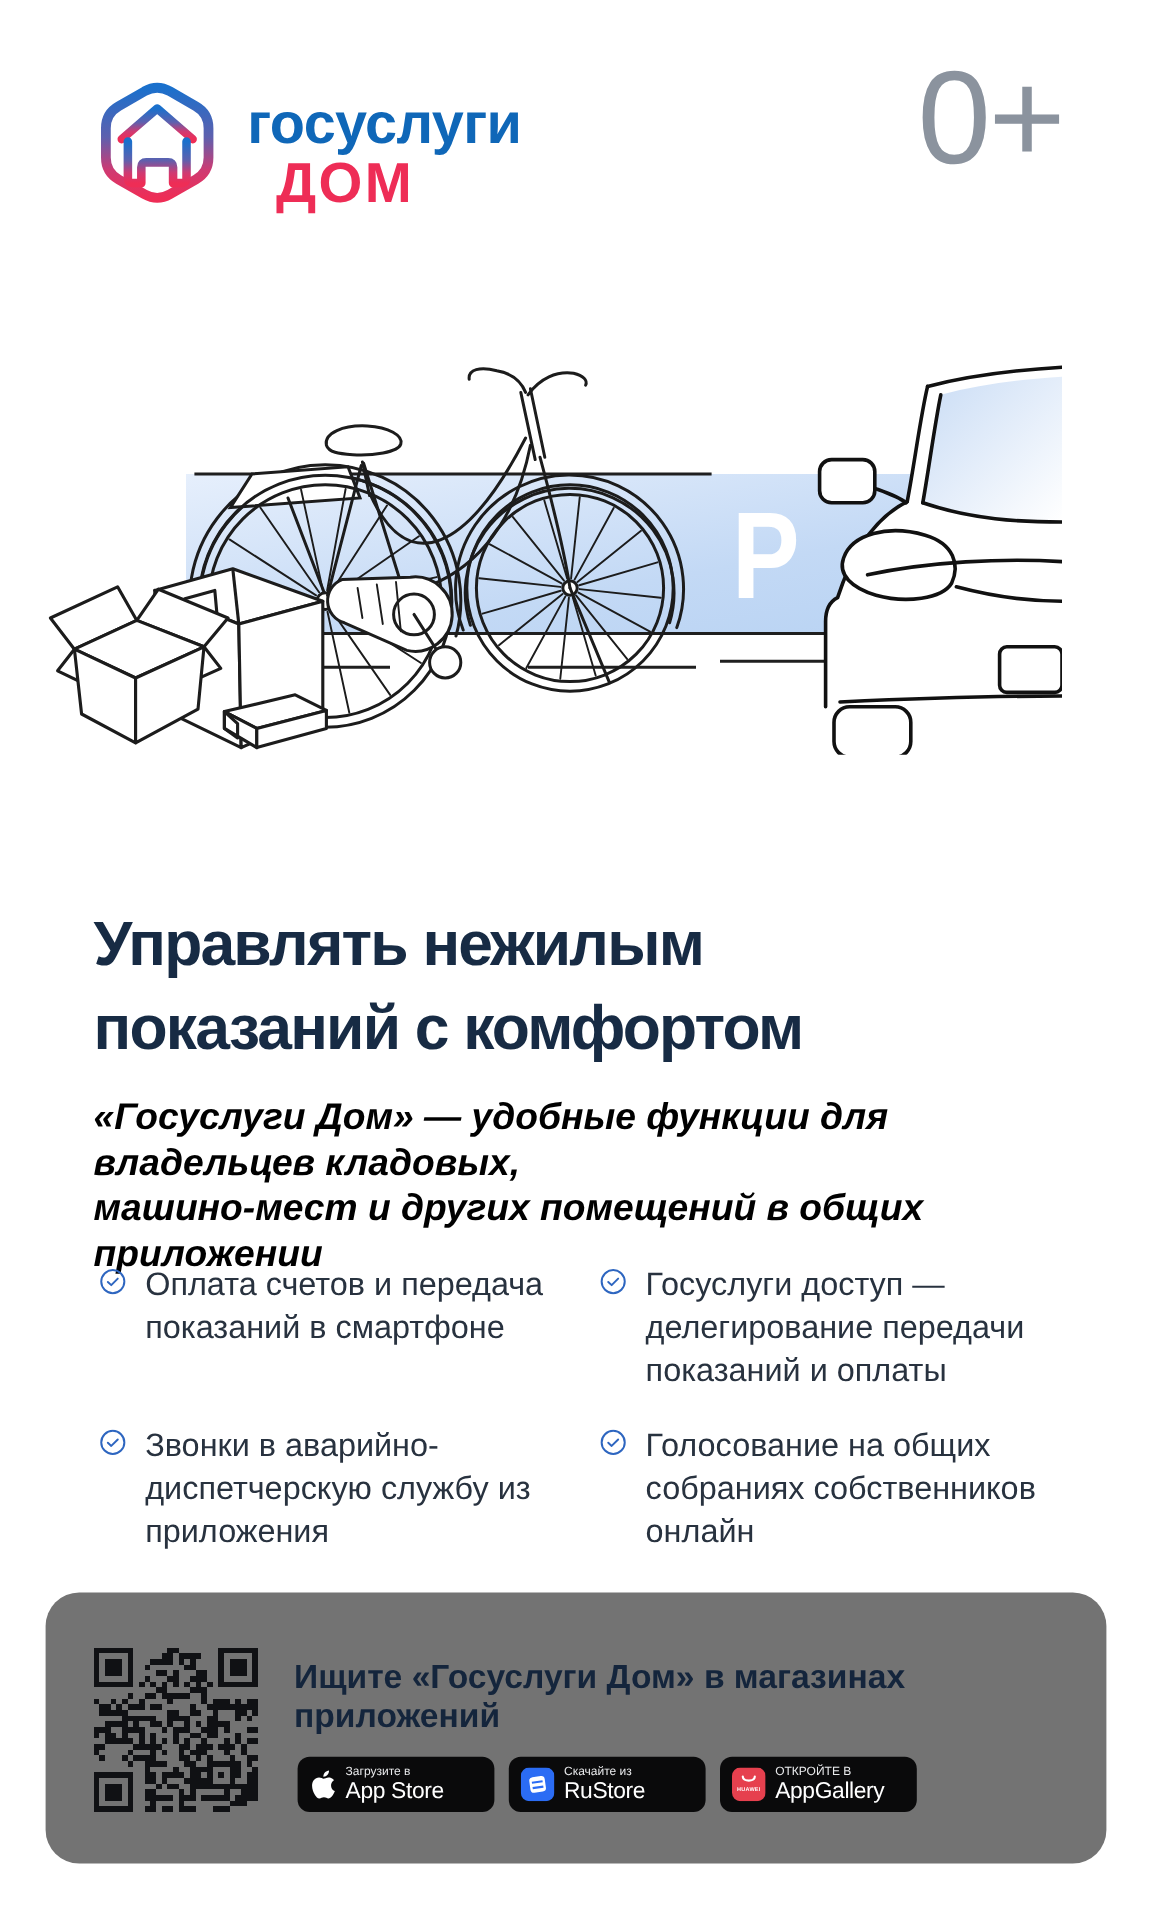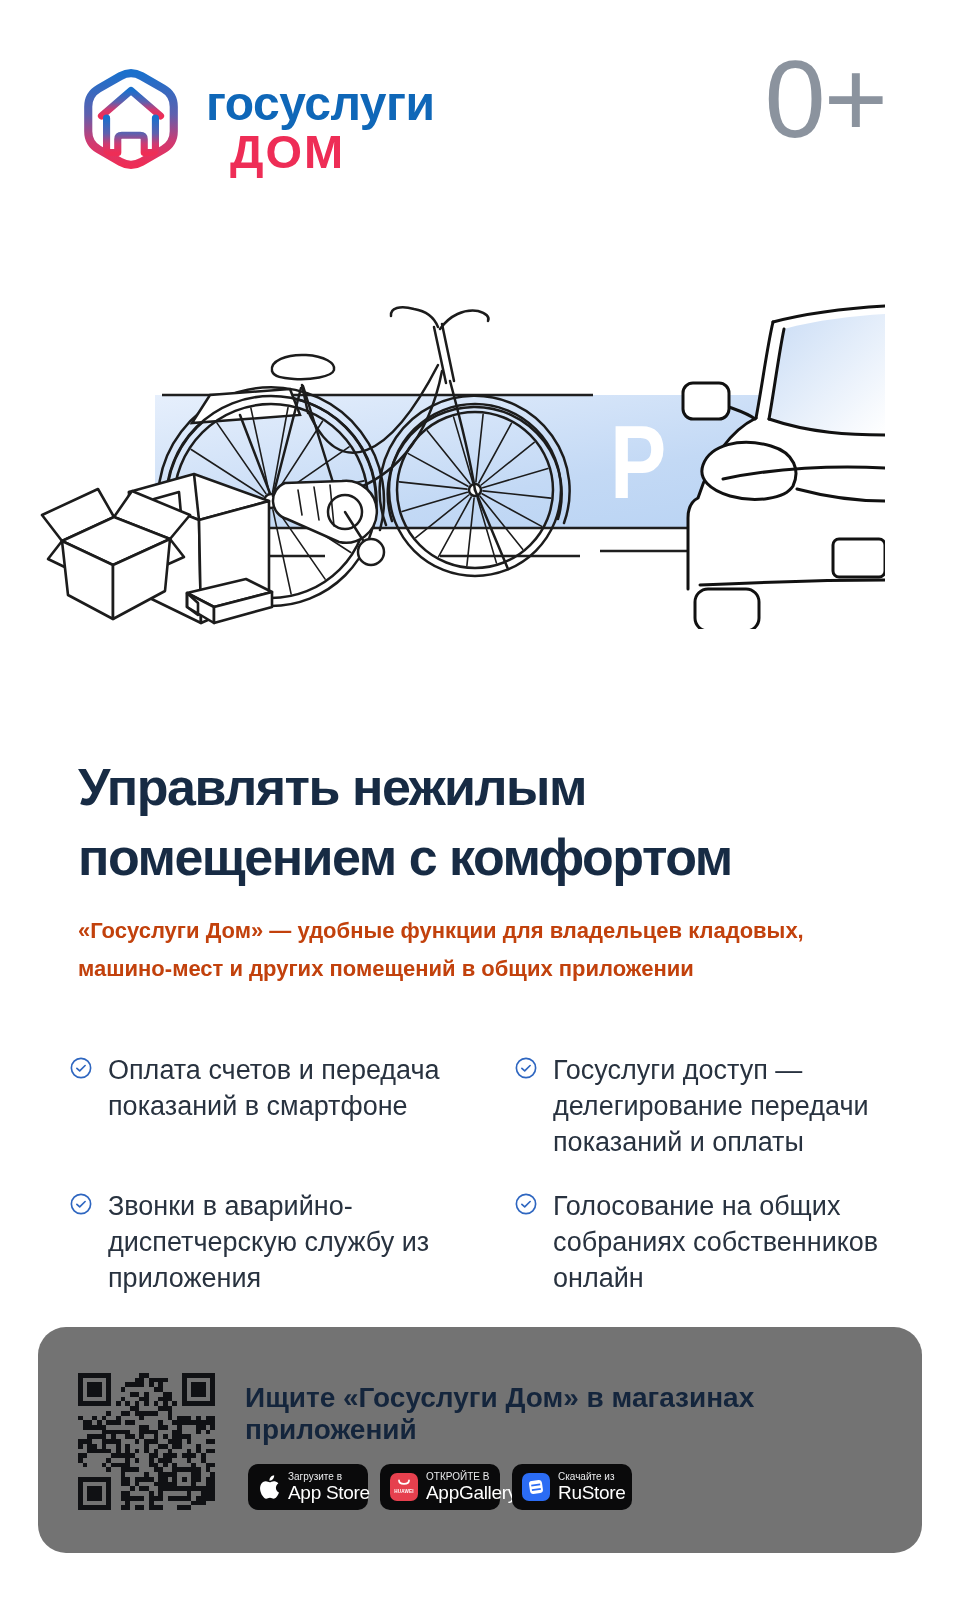--- a/index.html
+++ b/index.html
@@ -7,32 +7,32 @@
         font-family:"Liberation Sans", sans-serif;border-radius:25px;}
   
   .logo-hex{position:absolute;left:75px;top:62px;width:112px;height:114px;}
   .wordmark1{position:absolute;left:206px;top:80px;font-size:48px;font-weight:700;color:#0f67b8;letter-spacing:-0.5px;line-height:1;}
   .wordmark2{position:absolute;left:206px;top:128px;font-size:47px;font-weight:700;color:#ee2d56;letter-spacing:2px;line-height:1;margin-left:24px;}
   .age{position:absolute;right:74px;top:44px;font-size:110px;font-weight:400;color:#8b939e;line-height:1;letter-spacing:-2px;}
   
   .illu{position:absolute;left:40px;top:293px;width:845px;height:336px;}
   
   .headline{position:absolute;left:78px;top:752px;font-size:52px;line-height:70px;font-weight:700;color:#172b44;letter-spacing:-1.5px;}
-  .subtitle{position:absolute;left:78px;top:912px;font-size:22px;line-height:38px;font-weight:700;color:#c2410c;width:820px;}
+  .subtitle{position:absolute;left:78px;top:912px;font-size:31px;line-height:38px;font-weight:700;color:#000000;width:820px;font-style:italic;}
   
-  .features{position:absolute;left:70px;top:1052px;width:812px;display:grid;grid-template-columns:417px 1fr;column-gap:0;row-gap:26px;gap:28px;}
+  .features{position:absolute;left:83px;top:1052px;width:812px;display:grid;grid-template-columns:417px 1fr;column-gap:0;row-gap:26px;}
   .feature{display:flex;align-items:flex-start;}
   .feature .icn{flex:0 0 22px;width:22px;height:22px;margin-top:5px;margin-right:16px;}
   .feature .txt{font-size:27px;line-height:36px;color:#28323f;font-weight:400;max-width:372px;}
   
   .panel{position:absolute;left:38px;top:1327px;width:884px;height:226px;background:#737373;border-radius:28px;}
   .qr{position:absolute;left:40px;top:46px;width:137px;height:137px;}
   .panel-title{position:absolute;left:207px;top:55px;font-size:28px;font-weight:700;color:#14253c;width:640px;}
   .badges{position:absolute;left:210px;top:137px;display:flex;gap:12px;}
-  .badge{box-sizing:border-box;width:120px;height:46px;background:#0a0a0b;border-radius:10px;
+  .badge{box-sizing:border-box;width:164px;height:46px;background:#0a0a0b;border-radius:10px;
          display:flex;align-items:center;padding:0 10px;color:#fff;}
   .badge .bicon{flex:0 0 auto;margin-right:8px;display:flex;align-items:center;}
   .badge .bl{display:flex;flex-direction:column;justify-content:center;}
   .badge .small{font-size:10px;line-height:11px;color:#e9eaec;white-space:nowrap;}
   .badge .big{font-size:19px;line-height:21px;font-weight:400;white-space:nowrap;letter-spacing:-0.3px;}
 </style>
 </head>
 <body>
 
 <div class="page">
@@ -196,21 +196,21 @@
         <path d="M 757,196 C 787,204 815,208 845,208"></path>
         <path d="M 660,292 C 725,289 785,287 845,287"></path>
         <rect x="793" y="246" width="52" height="38" rx="6" fill="#ffffff"></rect>
         <rect x="655" y="296" width="64" height="42" rx="13" fill="#ffffff"></rect>
       </g>
     </g>
   </svg>
 
   <div class="headline">
     <div>Управлять нежилым</div>
-    <div>помещением с комфортом</div>
+    <div>показаний с комфортом</div>
   </div>
   <div class="subtitle">
     <div>«Госуслуги Дом» — удобные функции для владельцев кладовых,</div>
     <div>машино-мест и других помещений в общих приложении</div>
   </div>
 
   <div class="features">
     <div class="feature">
       <svg class="icn" viewBox="0 0 24 24">
           <circle cx="12" cy="12" r="10.5" fill="none" stroke="#2e66c0" stroke-width="1.8"></circle>
@@ -663,43 +663,43 @@
         <span class="bl">
           <span class="small">Загрузите в</span>
           <span class="big">App Store</span>
         </span>
       </div>
 
 
       <div class="badge">
         <span class="bicon">
           <svg width="28" height="28" viewBox="0 0 28 28">
-            <rect width="28" height="28" rx="7" fill="#e6404e"></rect>
-            <path d="M 9,7.5 C 9,12 19,12 19,7.5" fill="none" stroke="#ffffff" stroke-width="1.8" stroke-linecap="round"></path>
-            <text x="14" y="19.5" font-family="Liberation Sans, sans-serif" font-size="4.6" font-weight="700" fill="#ffffff" text-anchor="middle" letter-spacing="0.2">HUAWEI</text>
-          </svg>
-        </span>
-        <span class="bl">
-          <span class="small">ОТКРОЙТЕ В</span>
-          <span class="big">AppGallery</span>
-        </span>
-      </div>
-
-      <div class="badge">
-        <span class="bicon">
-          <svg width="28" height="28" viewBox="0 0 28 28">
             <rect width="28" height="28" rx="7" fill="#2b6cf4"></rect>
             <g transform="rotate(-8 14 14)">
               <rect x="7.5" y="7.5" width="13" height="13" rx="3" fill="#ffffff"></rect>
               <line x1="9.5" y1="12" x2="18.5" y2="12" stroke="#2b6cf4" stroke-width="1.8"></line>
               <line x1="9.5" y1="16.5" x2="18.5" y2="16.5" stroke="#2b6cf4" stroke-width="1.8"></line>
             </g>
           </svg>
         </span>
         <span class="bl">
           <span class="small">Скачайте из</span>
           <span class="big">RuStore</span>
         </span>
       </div>
 
+      <div class="badge">
+        <span class="bicon">
+          <svg width="28" height="28" viewBox="0 0 28 28">
+            <rect width="28" height="28" rx="7" fill="#e6404e"></rect>
+            <path d="M 9,7.5 C 9,12 19,12 19,7.5" fill="none" stroke="#ffffff" stroke-width="1.8" stroke-linecap="round"></path>
+            <text x="14" y="19.5" font-family="Liberation Sans, sans-serif" font-size="4.6" font-weight="700" fill="#ffffff" text-anchor="middle" letter-spacing="0.2">HUAWEI</text>
+          </svg>
+        </span>
+        <span class="bl">
+          <span class="small">ОТКРОЙТЕ В</span>
+          <span class="big">AppGallery</span>
+        </span>
+      </div>
+
     </div>
   </div>
 </div>
 
 </body></html>

